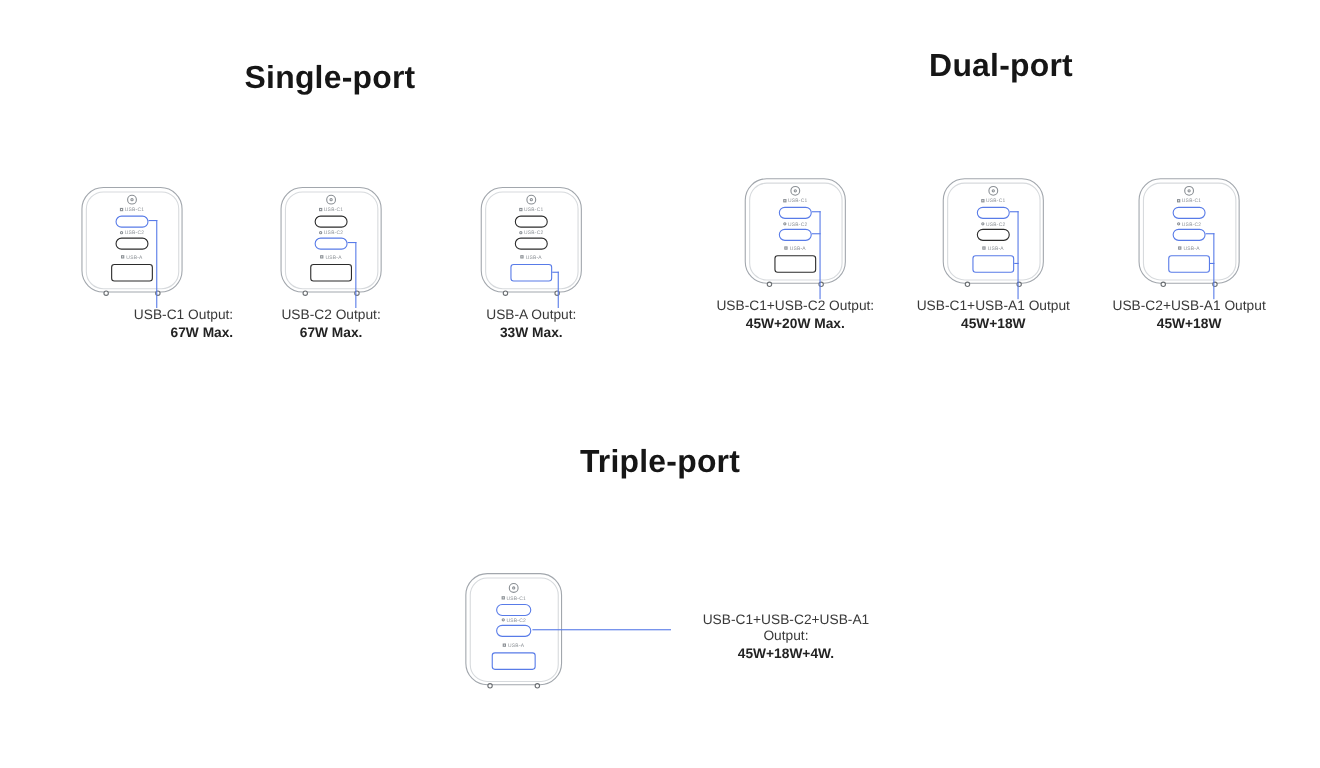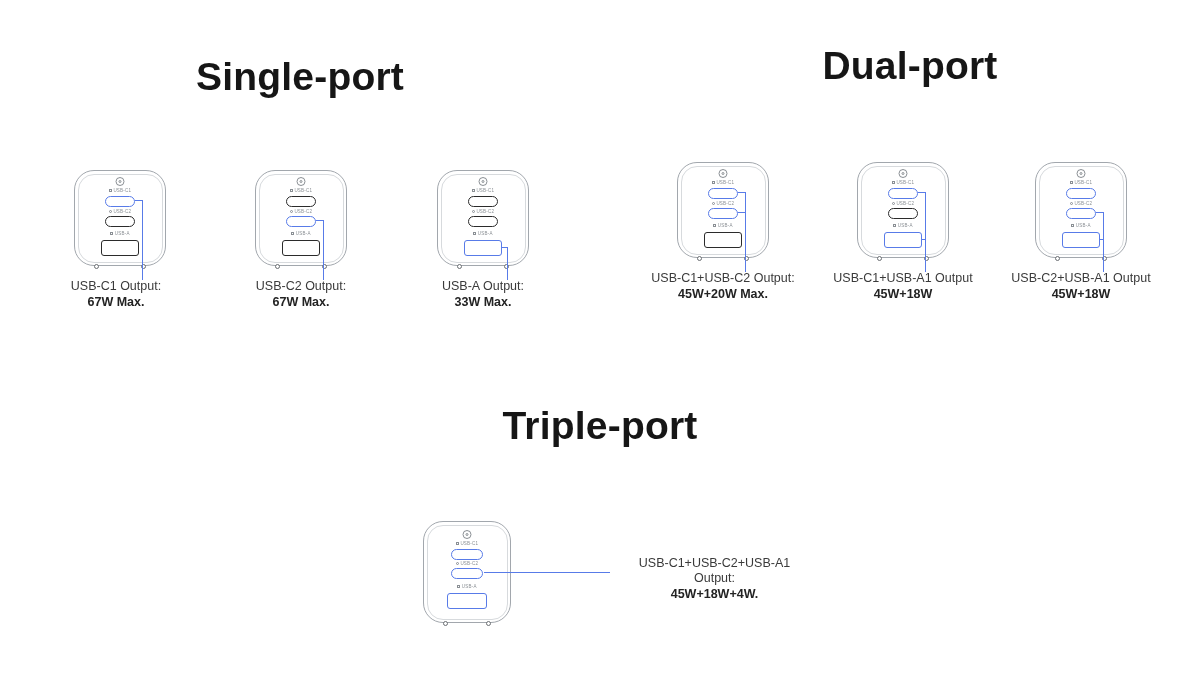--- a/index.html
+++ b/index.html
@@ -2,21 +2,21 @@
 <html><head>
 <meta charset="utf-8">
 <style>
   html,body{margin:0;padding:0;}
   body{
     width:1200px;height:698px;position:relative;background:#ffffff;
     font-family:"Liberation Sans", sans-serif;overflow:hidden;
   }
   .heading{
     position:absolute;width:320px;text-align:center;
-    font-size:39px;font-weight:700;color:#161616;letter-spacing:0.2px;
+    font-size:29px;font-weight:700;color:#161616;letter-spacing:0.2px;
   }
   
   .charger{position:absolute;width:92px;height:96px;}
   .charger.big{width:88px;height:102px;}
   .body{
     position:absolute;inset:0;border:1.5px solid #a2a7ad;border-radius:20px;background:#fff;
   }
   .body::before{
     content:"";position:absolute;inset:2.5px;border:1px solid #d7dadd;border-radius:16px;
   }
@@ -75,21 +75,21 @@
         <span class="picon"></span>
         <span>USB-A</span>
       </div>
     <div class="port rect" style="top:69px;"></div>
   </div>
   <div class="foot l"></div>
   <div class="foot r"></div>
 </div>
 <div class="cline" style="left:135px;top:199.5px;width:8px;height:1.5px;"></div>
 <div class="cline" style="left:141.5px;top:199.5px;width:1.5px;height:80px;"></div>
-<div class="caption" style="left:36px;top:279px;width:160px;">
+<div class="caption" style="left:52px;top:279px;width:160px;text-align:right;">
   <div>USB-C1 Output:</div>
   <div class="bold">67W Max.</div>
 </div>
 
 <div class="charger" style="left:255px;top:170px;">
   <div class="body">
     <div class="logo"></div>
     <div class="plabel" style="top:17px;">
         <span class="picon"></span>
         <span>USB-C1</span>

